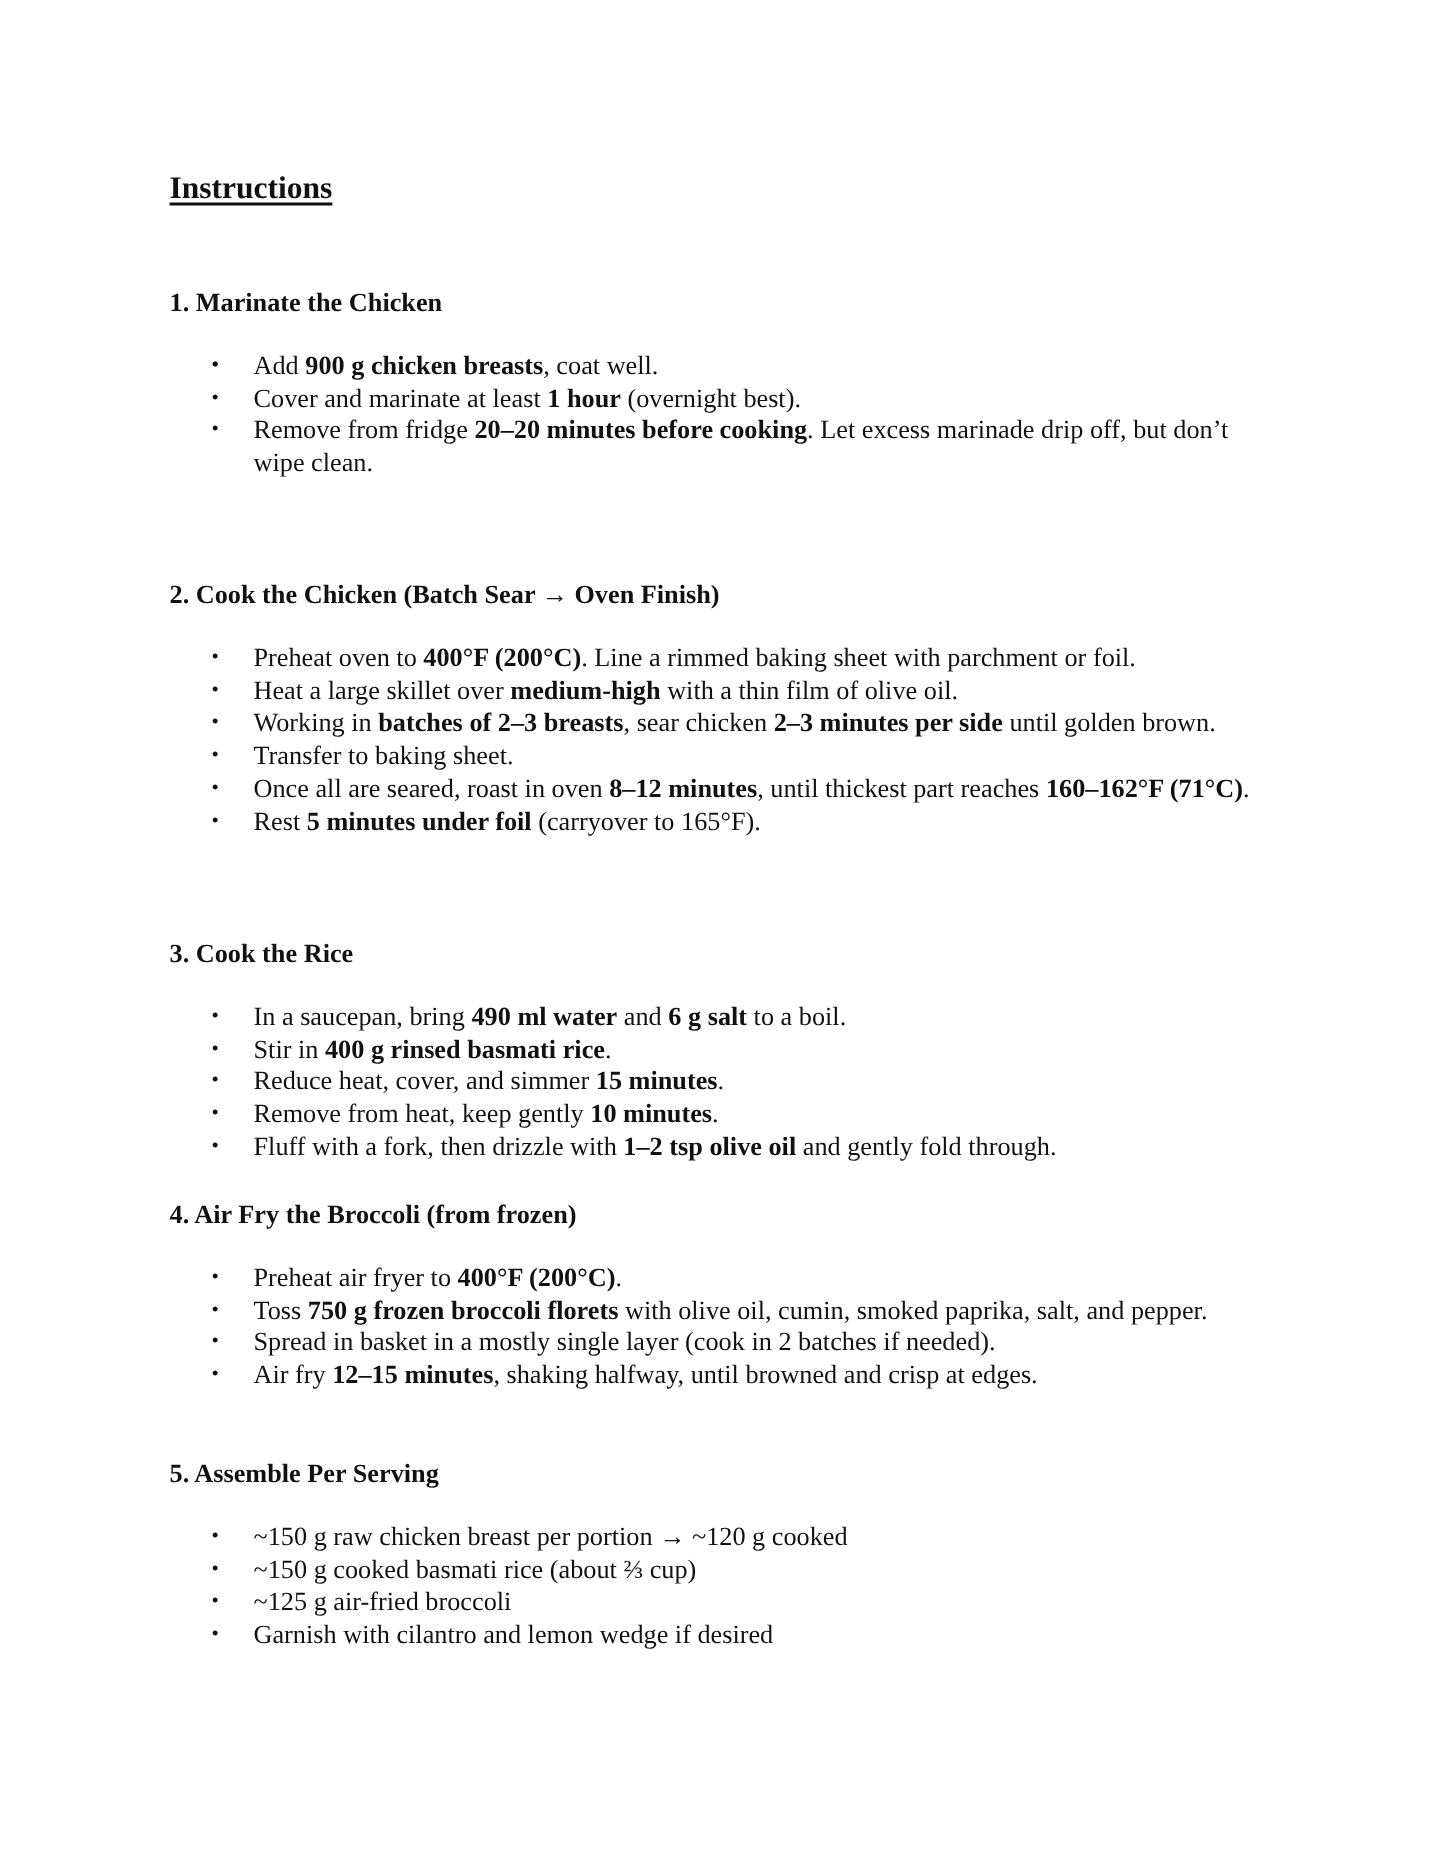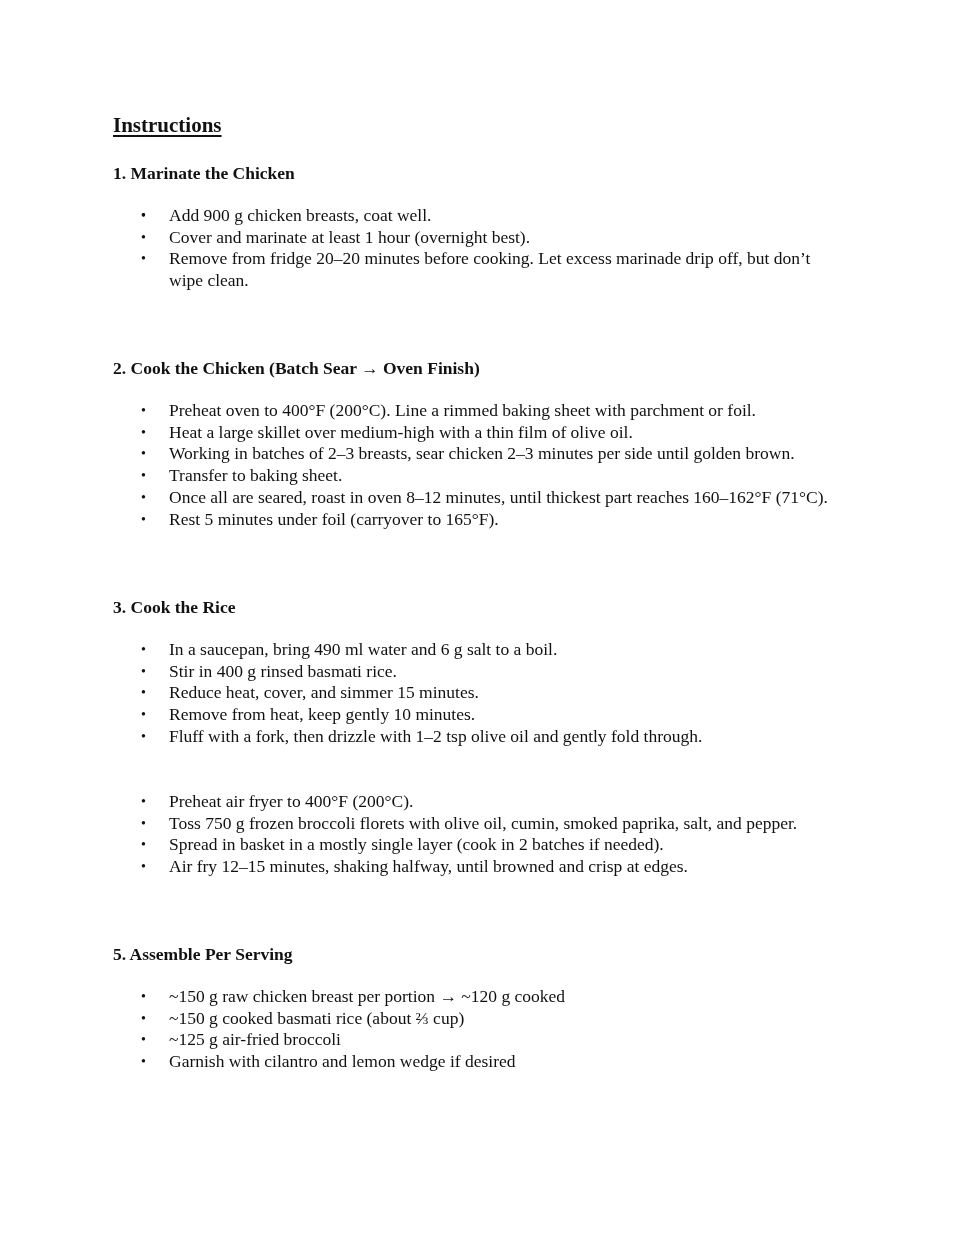--- a/index.html
+++ b/index.html
@@ -1,26 +1,26 @@
 <!DOCTYPE html>
 <html><head>
 <meta charset="utf-8">
 <style>
   html, body { margin: 0; padding: 0; background: #ffffff; }
   body { width: 960px; height: 1242px; position: relative; overflow: hidden;
          font-family: "Liberation Serif", serif; color: #111111; }
   .page { position: absolute; left: 0; top: 0; width: 826px; height: 1242px; }
   .title { position: absolute; left: 113px; top: 113px; font-size: 21px; font-weight: bold;
            text-decoration: underline; text-underline-offset: 3px; margin: 0; }
-  .section { position: absolute; left: 113px; width: 730px; }
+  .section { position: absolute; left: 113px; width: 730px; margin-top: 28px; }
   .section h2 { font-size: 17.5px; font-weight: bold; margin: 0; line-height: 22px; }
   .section ul { list-style: none; margin: 21px 0 0 0; padding: 0; }
   .section li { position: relative; padding-left: 56px; font-size: 17.5px; line-height: 21.7px; }
   .section li .bullet { position: absolute; left: 28px; top: 0; font-size: 14px; }
-  .section li b { font-weight: normal; }
+  .section li b { font-weight: bold; }
 </style>
 </head>
 <body>
 
 <div class="page">
   <h1 class="title">Instructions</h1>
 
   <div class="section" style="top:162px;">
     <h2>1. Marinate the Chicken</h2>
     <ul>
@@ -48,20 +48,21 @@
     <ul>
         <li><span class="bullet">•</span><span>In a saucepan, bring </span><b>490 ml water</b><span> and </span><b>6 g salt</b><span> to a boil.</span></li>
         <li><span class="bullet">•</span><span>Stir in </span><b>400 g rinsed basmati rice</b><span>.</span></li>
         <li><span class="bullet">•</span><span>Reduce heat, cover, and simmer </span><b>15 minutes</b><span>.</span></li>
         <li><span class="bullet">•</span><span>Remove from heat, keep gently </span><b>10 minutes</b><span>.</span></li>
         <li><span class="bullet">•</span><span>Fluff with a fork, then drizzle with </span><b>1–2 tsp olive oil</b><span> and gently fold through.</span></li>
       </ul>
   </div>
 
   <div class="section" style="top:770px;">
+    <h2>4. Air Fry the Broccoli (from frozen)</h2>
     <ul>
         <li><span class="bullet">•</span><span>Preheat air fryer to </span><b>400°F (200°C)</b><span>.</span></li>
         <li><span class="bullet">•</span><span>Toss </span><b>750 g frozen broccoli florets</b><span> with olive oil, cumin, smoked paprika, salt, and pepper.</span></li>
         <li><span class="bullet">•</span><span>Spread in basket in a mostly single layer (cook in 2 batches if needed).</span></li>
         <li><span class="bullet">•</span><span>Air fry </span><b>12–15 minutes</b><span>, shaking halfway, until browned and crisp at edges.</span></li>
       </ul>
   </div>
 
   <div class="section" style="top:943px;">
     <h2>5. Assemble Per Serving</h2>

